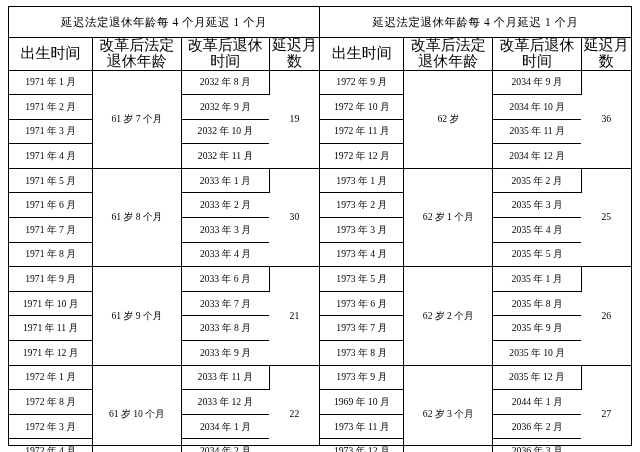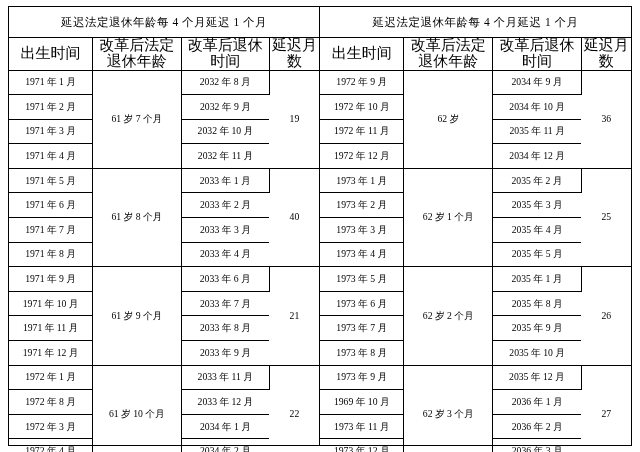--- a/index.html
+++ b/index.html
@@ -128,21 +128,21 @@
               <td class="months">2032 年 10 月</td>
             </tr>
             <tr class="data-row">
               <td class="first">1971 年 4 月</td>
               <td class="months">2032 年 11 月</td>
             </tr>
             <tr class="data-row">
               <td class="first">1971 年 5 月</td>
               <td rowspan="4" class="grp">61 岁 8 个月</td>
               <td class="months">2033 年 1 月</td>
-              <td rowspan="4" class="grp">40</td>
+              <td rowspan="4" class="grp">30</td>
             </tr>
             <tr class="data-row">
               <td class="first">1971 年 6 月</td>
               <td class="months">2033 年 2 月</td>
             </tr>
             <tr class="data-row">
               <td class="first">1971 年 7 月</td>
               <td class="months">2033 年 3 月</td>
             </tr>
             <tr class="data-row">
@@ -262,21 +262,21 @@
               <td class="months">2035 年 10 月</td>
             </tr>
             <tr class="data-row">
               <td class="first">1973 年 9 月</td>
               <td rowspan="4" class="grp">62 岁 3 个月</td>
               <td class="months">2035 年 12 月</td>
               <td rowspan="4" class="grp">27</td>
             </tr>
             <tr class="data-row">
               <td class="first">1969 年 10 月</td>
-              <td class="months">2036 年 1 月</td>
+              <td class="months">2044 年 1 月</td>
             </tr>
             <tr class="data-row">
               <td class="first">1973 年 11 月</td>
               <td class="months">2036 年 2 月</td>
             </tr>
             <tr class="data-row">
               <td class="first">1973 年 12 月</td>
               <td class="months">2036 年 3 月</td>
             </tr>
           </tbody>

